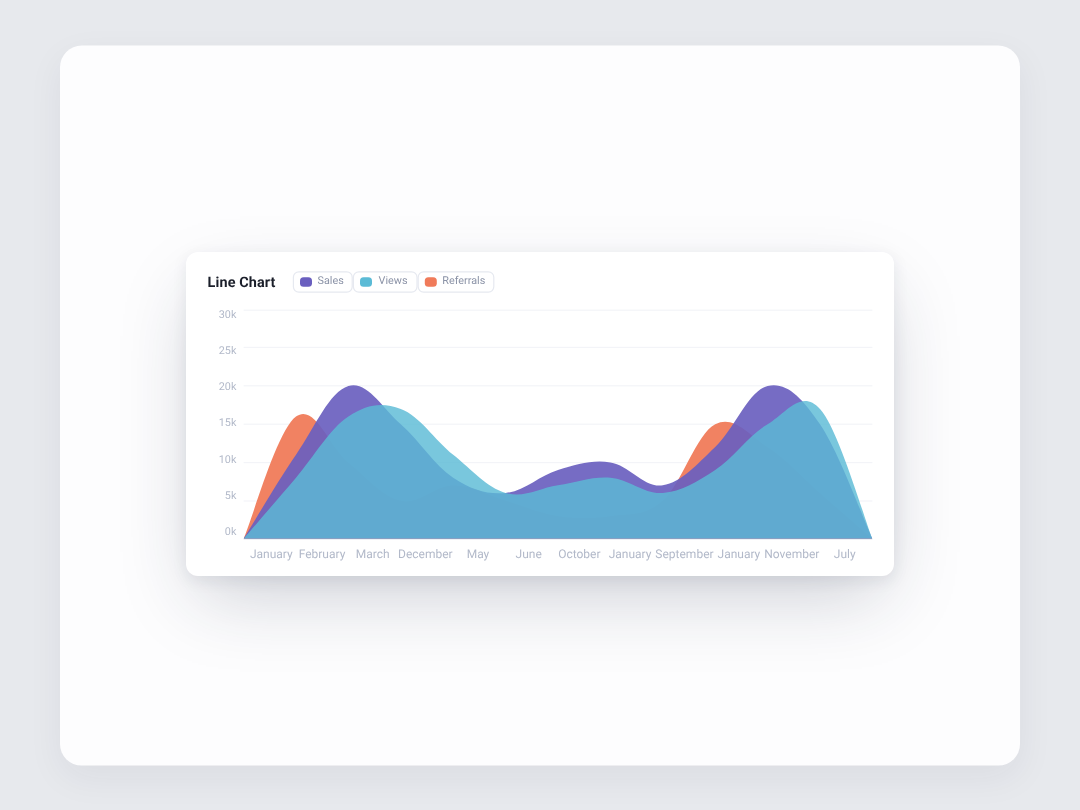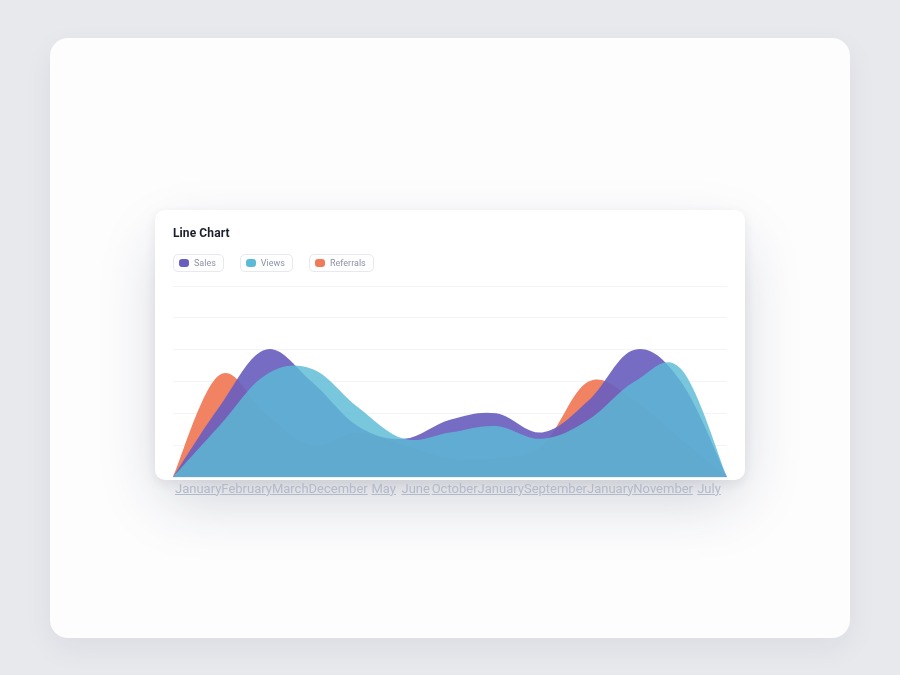--- a/index.html
+++ b/index.html
@@ -26,33 +26,32 @@
     height: 270px;
     left: 105px;
     top: 172px;
     background: #fff;
     border-radius: 10px;
     box-shadow: 0 25px 60px -10px rgba(30,40,70,0.22), 0 4px 12px rgba(30,40,70,0.08);
     padding: 16px 18px 14px 18px;
   }
   .card-header {
     display: flex;
-    align-items: flex-start;
+    align-items: center;
     gap: 14px;
-    flex-direction: column;
   }
   .card-title {
     font-size: 12px;
     font-weight: 700;
     color: #1b1f2a;
     letter-spacing: 0.1px;
   }
   .legend {
     display: flex;
-    gap: 16px;
+    gap: 0;
   }
   .legend-pill {
     display: flex;
     align-items: center;
     gap: 5px;
     font-size: 9px;
     color: #8b93a7;
     border: 1px solid #e6e9f0;
     border-radius: 5px;
     padding: 3px 7px 3px 5px;
@@ -87,26 +86,25 @@
   .plot-area {
     position: relative;
     height: calc(100% - 18px);
     border-bottom: 1px solid #eef0f5;
   }
   .plot-area svg { position: absolute; inset: 0; width: 100%; height: 100%; display: block; }
   .gridline { position: absolute; left: 0; right: 0; height: 1px; background: #f3f4f8; }
   .xaxis {
     height: 18px;
     display: flex;
-    justify-content: center;
-    font-size: 13px;
+    justify-content: flex-start;
+    font-size: 10px;
     color: #b2b9c9;
     padding: 0 2px;
     align-items: flex-end;
-    text-decoration: underline;
   }
   .xaxis span { flex: 1; text-align: center; }
 </style>
 </head>
 <body>
 
 <div class="stage">
   <div class="card">
 
     <div class="card-header">
@@ -121,20 +119,29 @@
           <span>Views</span>
         </div>
         <div class="legend-pill">
           <span class="swatch" style="background:#f07b5a"></span>
           <span>Referrals</span>
         </div>
       </div>
     </div>
 
     <div class="plot">
+      <div class="yaxis">
+        <span>30k</span>
+        <span>25k</span>
+        <span>20k</span>
+        <span>15k</span>
+        <span>10k</span>
+        <span>5k</span>
+        <span>0k</span>
+      </div>
       <div class="plot-main">
         <div class="plot-area">
           <div class="gridline" style="top:0%"></div>
           <div class="gridline" style="top:16.66%"></div>
           <div class="gridline" style="top:33.33%"></div>
           <div class="gridline" style="top:50%"></div>
           <div class="gridline" style="top:66.66%"></div>
           <div class="gridline" style="top:83.33%"></div>
           <svg id="chart-svg" viewBox="0 0 1000 300" preserveAspectRatio="none">
               <path d="M0,300 L0,300 C14.999999999999998,271.2 53.33333333333333,158 83.33333333333333,140 C113.33333333333333,122 136.66666666666666,180.2 166.66666666666666,200 C196.66666666666666,219.8 220,244.6 250,250 C280,255.4 303.3333333333333,230 333.3333333333333,230 C363.3333333333333,230 386.6666666666667,242.8 416.6666666666667,250 C446.6666666666667,257.2 470,266.4 500,270 C530,273.6 553.3333333333334,273.6 583.3333333333334,270 C613.3333333333334,266.4 636.6666666666666,271.6 666.6666666666666,250 C696.6666666666666,228.4 720,162.6 750,150 C780,137.4 803.3333333333334,163.8 833.3333333333334,180 C863.3333333333334,196.2 886.6666666666666,218.4 916.6666666666666,240 C946.6666666666666,261.6 985,289.2 1000,300 L1000,300 Z" fill="#f07b5a" fill-opacity="0.95"></path>

